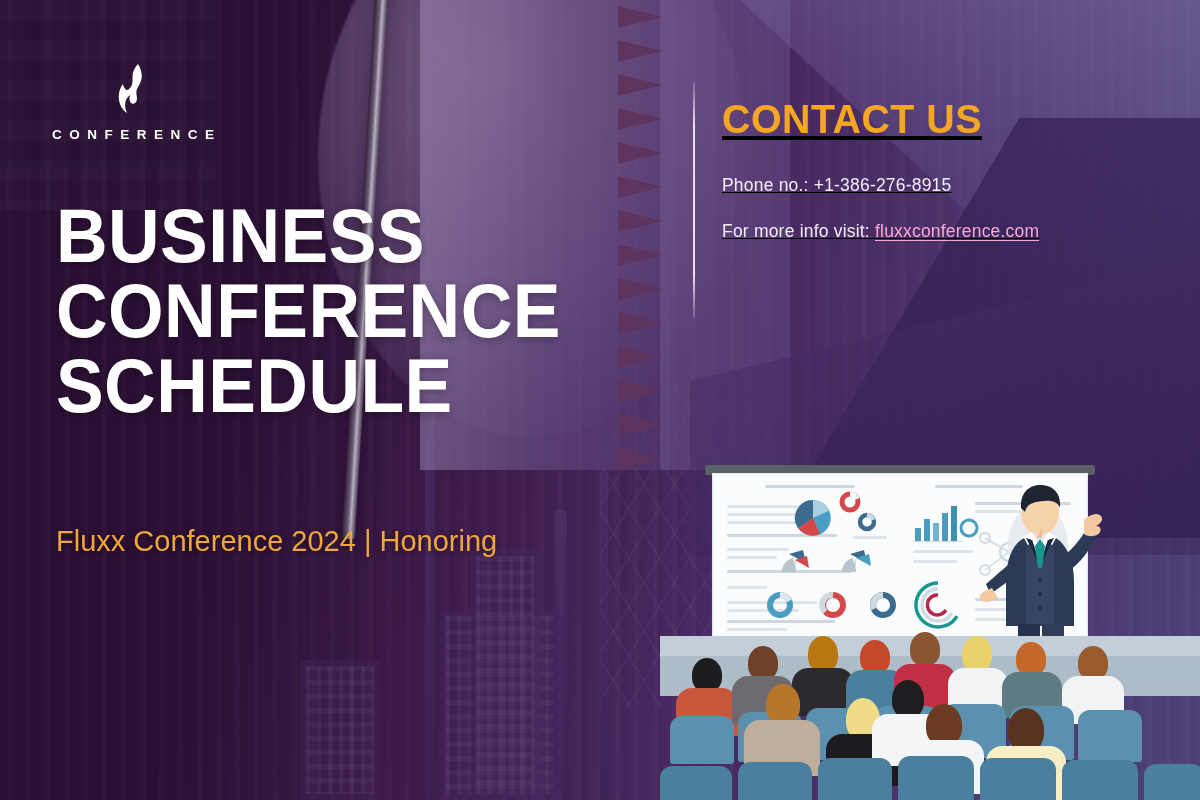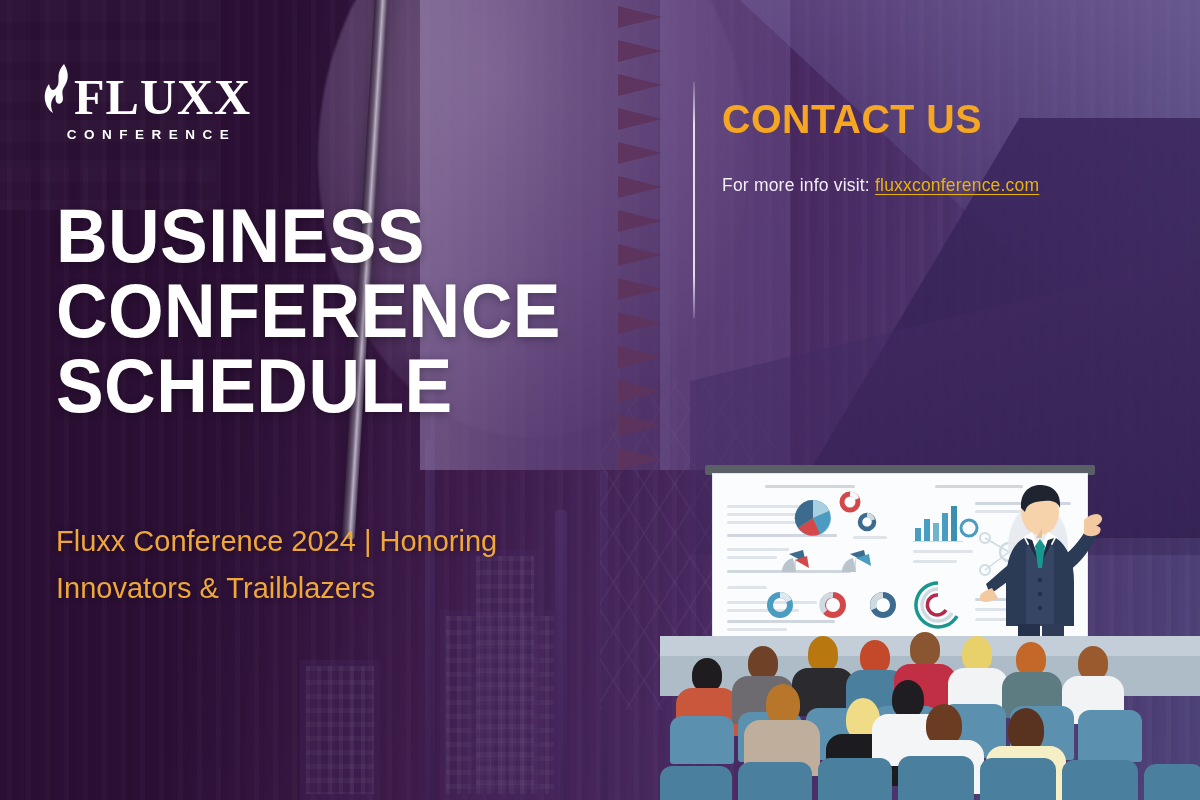--- a/index.html
+++ b/index.html
@@ -135,27 +135,27 @@
     position:absolute;left:56px;top:638px;width:620px;
     font-size:29px;line-height:1.72;color:#f0a73a;font-weight:400;
     text-shadow:0 1px 6px rgba(0,0,0,.35);
   }
 
   
   .divider{
     position:absolute;left:693px;top:82px;width:2px;height:236px;
     background:linear-gradient(180deg,rgba(255,255,255,.15),rgba(255,255,255,.82) 18%,rgba(255,255,255,.82) 82%,rgba(255,255,255,.15));
   }
-  .contact{position:absolute;left:722px;top:96px;width:430px;}
+  .contact{position:absolute;left:722px;top:96px;width:430px;text-decoration:underline;}
   .contact-title{
     font-size:41px;font-weight:700;color:#f5a623;letter-spacing:.5px;
     transform:scaleX(.96);transform-origin:left center;margin:0 0 32px 0;
   }
   .contact-line{font-size:17.5px;color:#f2eef7;margin-bottom:25px;letter-spacing:.2px;}
-  .contact-link{color:#eab308;text-decoration:underline;text-underline-offset:3px;}
+  .contact-link{color:#f9a8d4;text-decoration:underline;text-underline-offset:3px;}
 
   
   .illu{position:absolute;left:660px;top:440px;width:540px;height:360px;}
   .screen-frame{
     position:absolute;left:45px;top:25px;width:390px;height:10px;
     background:#5b6066;border-radius:2px;
   }
   .screen{
     position:absolute;left:52px;top:33px;width:376px;height:168px;
     background:#fbfcfd;border:1px solid #e3e7ea;
@@ -233,40 +233,39 @@
   <div class="logo-panel"></div>
   <div class="logo-panel-pattern"></div>
 
   <div class="logo">
     <div class="logo-row">
       <span class="flame">
         <svg width="40" height="58" viewBox="0 0 40 58">
           <path d="M24 2 C14 13, 22 19, 16 26 C11 32, 9 22, 9 22 C2 31, 4 45, 13 51 C9 42, 12 36, 16 33 C14 41, 19 44, 22 40 C25 36, 20 31, 24 25 C28 19, 30 12, 24 2 Z" fill="#ffffff"></path>
         </svg>
       </span>
-      <span class="logo-word">FLUXX</span>
     </div>
     <div class="logo-sub">CONFERENCE</div>
   </div>
 
   <div class="headline">
     <div>BUSINESS</div>
     <div>CONFERENCE</div>
     <div>SCHEDULE</div>
   </div>
 
   <div class="subtitle">
     <div>Fluxx Conference 2024 | Honoring</div>
-    <div>Innovators &amp; Trailblazers</div>
   </div>
 
 
   <div class="divider"></div>
   <div class="contact">
     <div class="contact-title">CONTACT US</div>
+    <div class="contact-line">Phone no.: +1-386-276-8915</div>
     <div class="contact-line">
       <span>For more info visit: </span><span class="contact-link">fluxxconference.com</span>
     </div>
   </div>
 
   <div class="illu">
 
     <div class="screen-frame"></div>
     <div class="screen">
 

